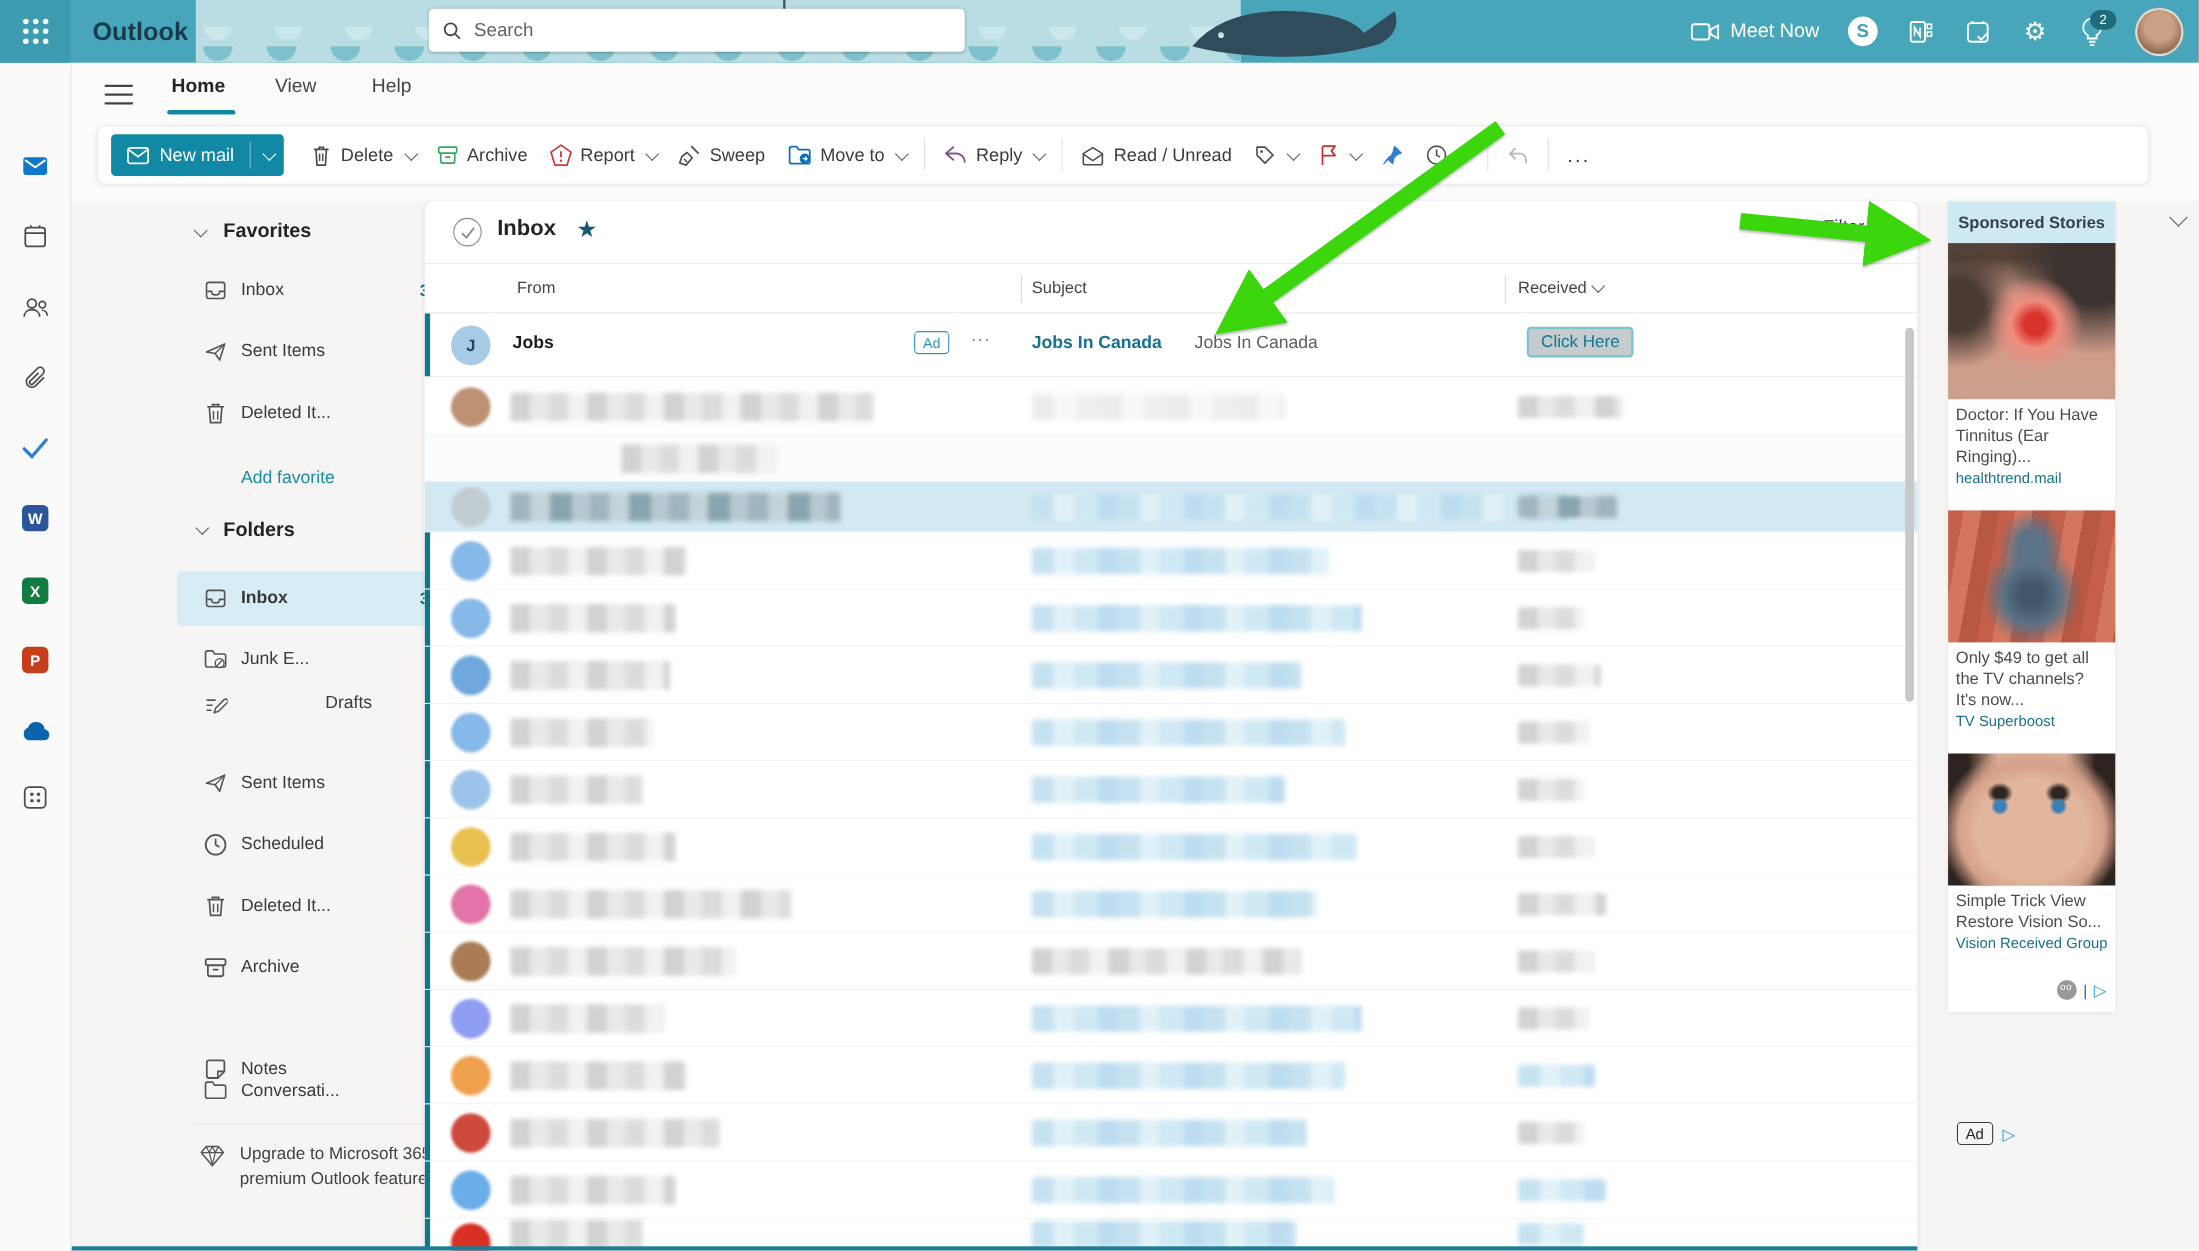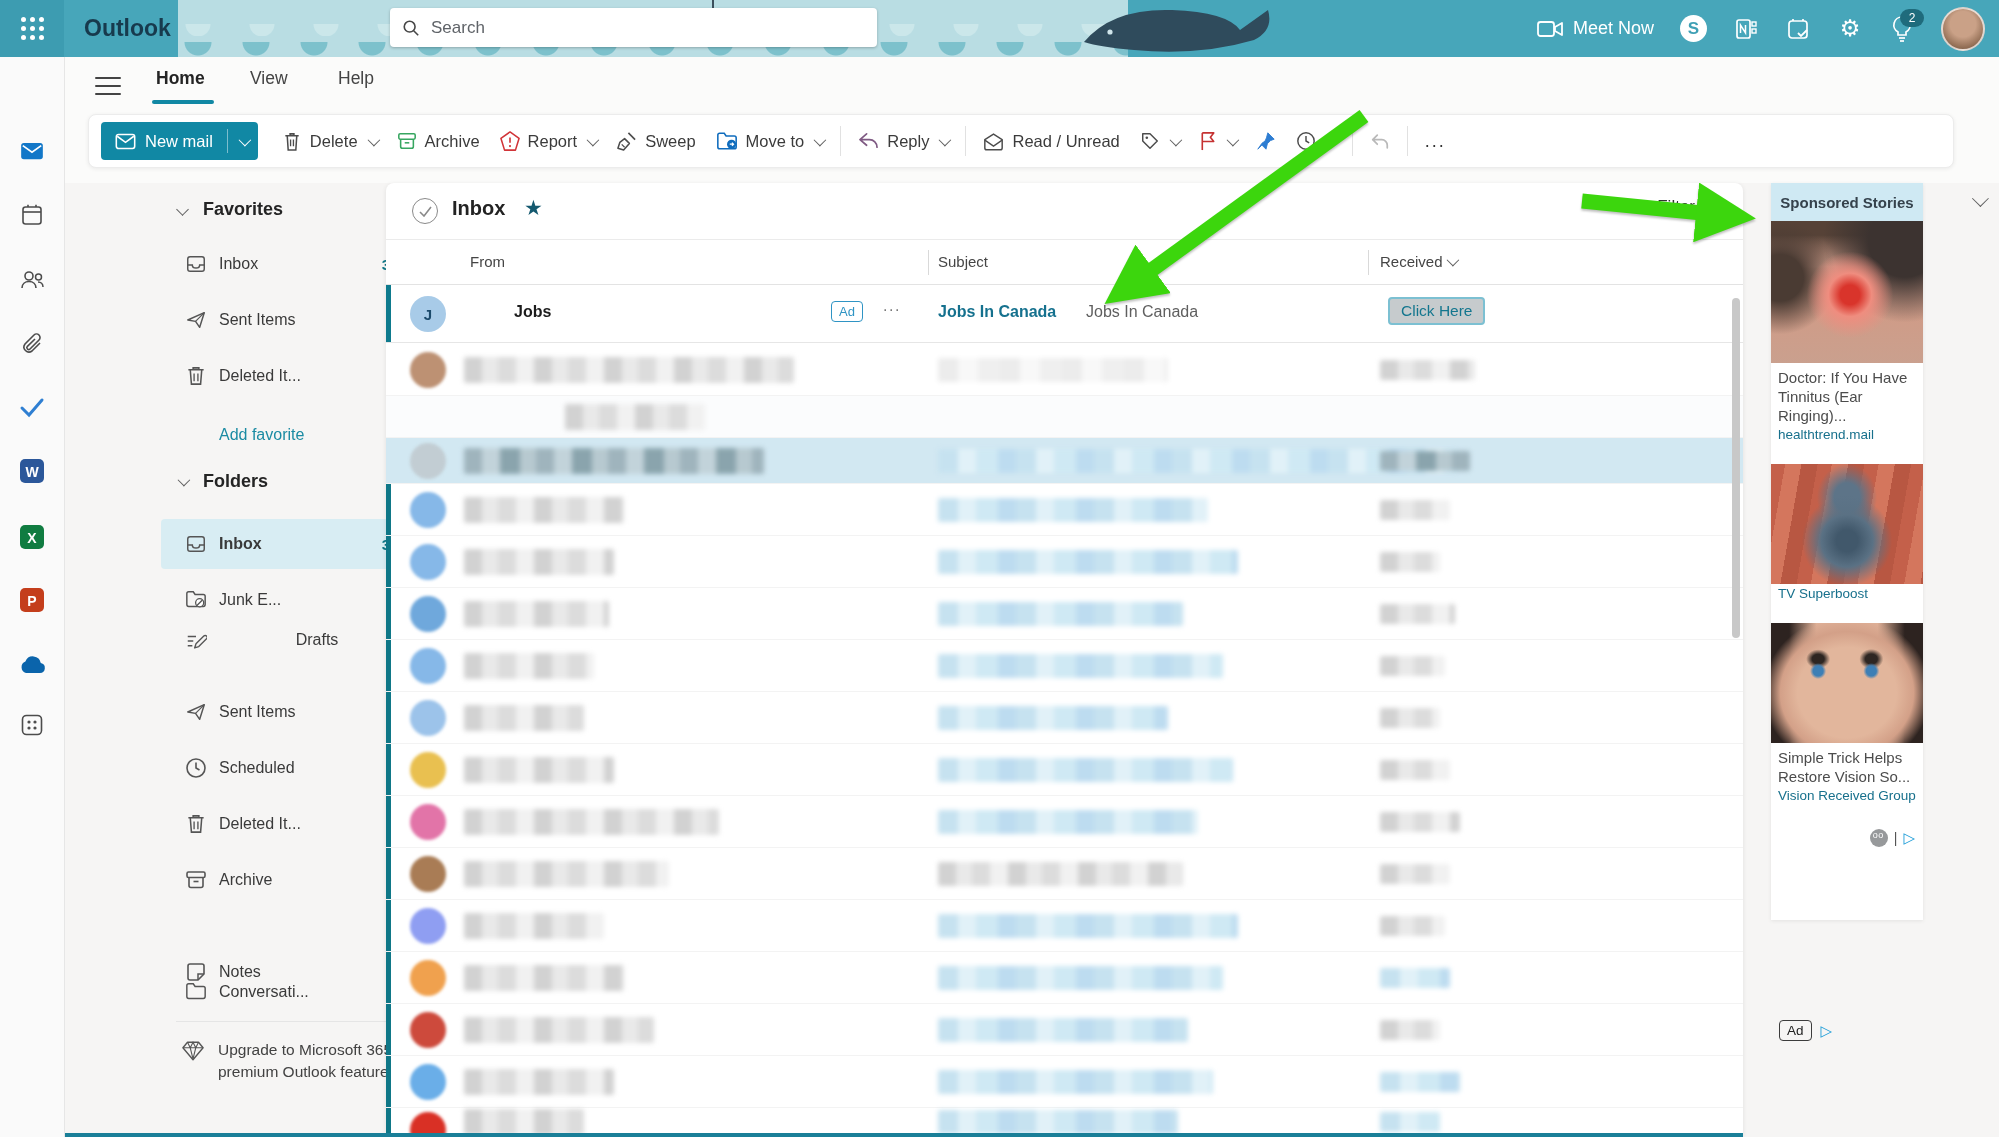--- a/index.html
+++ b/index.html
@@ -90,21 +90,21 @@
   .colrow{position:absolute;left:0;top:57px;width:100%;height:45px;border-bottom:1px solid #e3e3e3;box-sizing:border-box;font-size:15px;color:#454545;}
   .colrow .cfrom{position:absolute;left:84px;top:13px;}
   .colrow .csub{position:absolute;left:552px;top:13px;}
   .colrow .crec{position:absolute;left:994px;top:13px;display:flex;align-items:center;gap:2px;cursor:pointer;}
   .coldiv{position:absolute;top:10px;width:1px;height:25px;background:#d9d9d9;}
   
   .adrow{position:absolute;left:0;top:102px;width:100%;height:58px;border-bottom:1px solid #e6e6e6;box-sizing:border-box;background:#fff;cursor:pointer;}
   .adrow .ubar{position:absolute;left:0;top:0;width:5px;height:100%;background:#0e7a8d;}
   .adrow .jav{position:absolute;left:24px;top:11px;width:36px;height:36px;border-radius:50%;background:#a8cbe8;
     color:#1b4a6b;font-size:15px;font-weight:bold;display:flex;align-items:center;justify-content:center;}
-  .adrow .sender{position:absolute;left:80px;top:18px;font-size:16px;font-weight:bold;color:#1c1c1c;margin-left:48px;}
+  .adrow .sender{position:absolute;left:80px;top:18px;font-size:16px;font-weight:bold;color:#1c1c1c;}
   .adbadge{position:absolute;left:445px;top:16px;border:1.5px solid #2f94c4;color:#2f94c4;font-size:13px;
     border-radius:4px;padding:2px 7px;cursor:pointer;}
   .addots{position:absolute;left:497px;top:12px;font-size:16px;letter-spacing:1.5px;color:#777;cursor:pointer;}
   .adsub-b{position:absolute;left:552px;top:18px;font-size:16px;font-weight:bold;color:#15718e;}
   .adsub-p{position:absolute;left:700px;top:18px;font-size:16px;color:#5f5f5f;}
   .ctabtn{position:absolute;left:1002px;top:12px;background:#c6cbcd;border:2px solid #7cc0d2;border-radius:4px;
     color:#13768e;font-size:15.5px;padding:3px 11px;cursor:pointer;}
   
   .rows{position:absolute;left:0;top:160px;width:100%;}
   .mrow{position:relative;width:100%;border-bottom:1px solid #f3f3f3;box-sizing:border-box;background:#fff;cursor:pointer;}
@@ -687,25 +687,26 @@
   <aside class="sponsored">
     <div class="sphead">Sponsored Stories</div>
     <div id="ads-host">
         <div class="spad" style="margin-bottom: 12px;">
     <div class="spimg img-ear-closeup"></div>
     <div class="sptitle">Doctor: If You Have Tinnitus (Ear Ringing)...</div>
     <div class="spsrc">healthtrend.mail</div>
   </div>
         <div class="spad" style="margin-bottom: 12px;">
     <div class="spimg img-streaming-device"></div>
+    <div class="sptitle">Only $49 to get all the TV channels? It's now...</div>
     <div class="spsrc">TV Superboost</div>
   </div>
         <div class="spad" style="margin-bottom: 12px;">
     <div class="spimg img-woman-face"></div>
-    <div class="sptitle">Simple Trick Helps Restore Vision So...</div>
+    <div class="sptitle">Simple Trick View Restore Vision So...</div>
     <div class="spsrc">Vision Received Group</div>
   </div>
       </div>
     <div class="adchoices">
       <span class="acface"></span>
       <span class="acbar">|</span>
       <span class="actri">▷</span>
     </div>
   </aside>
 

